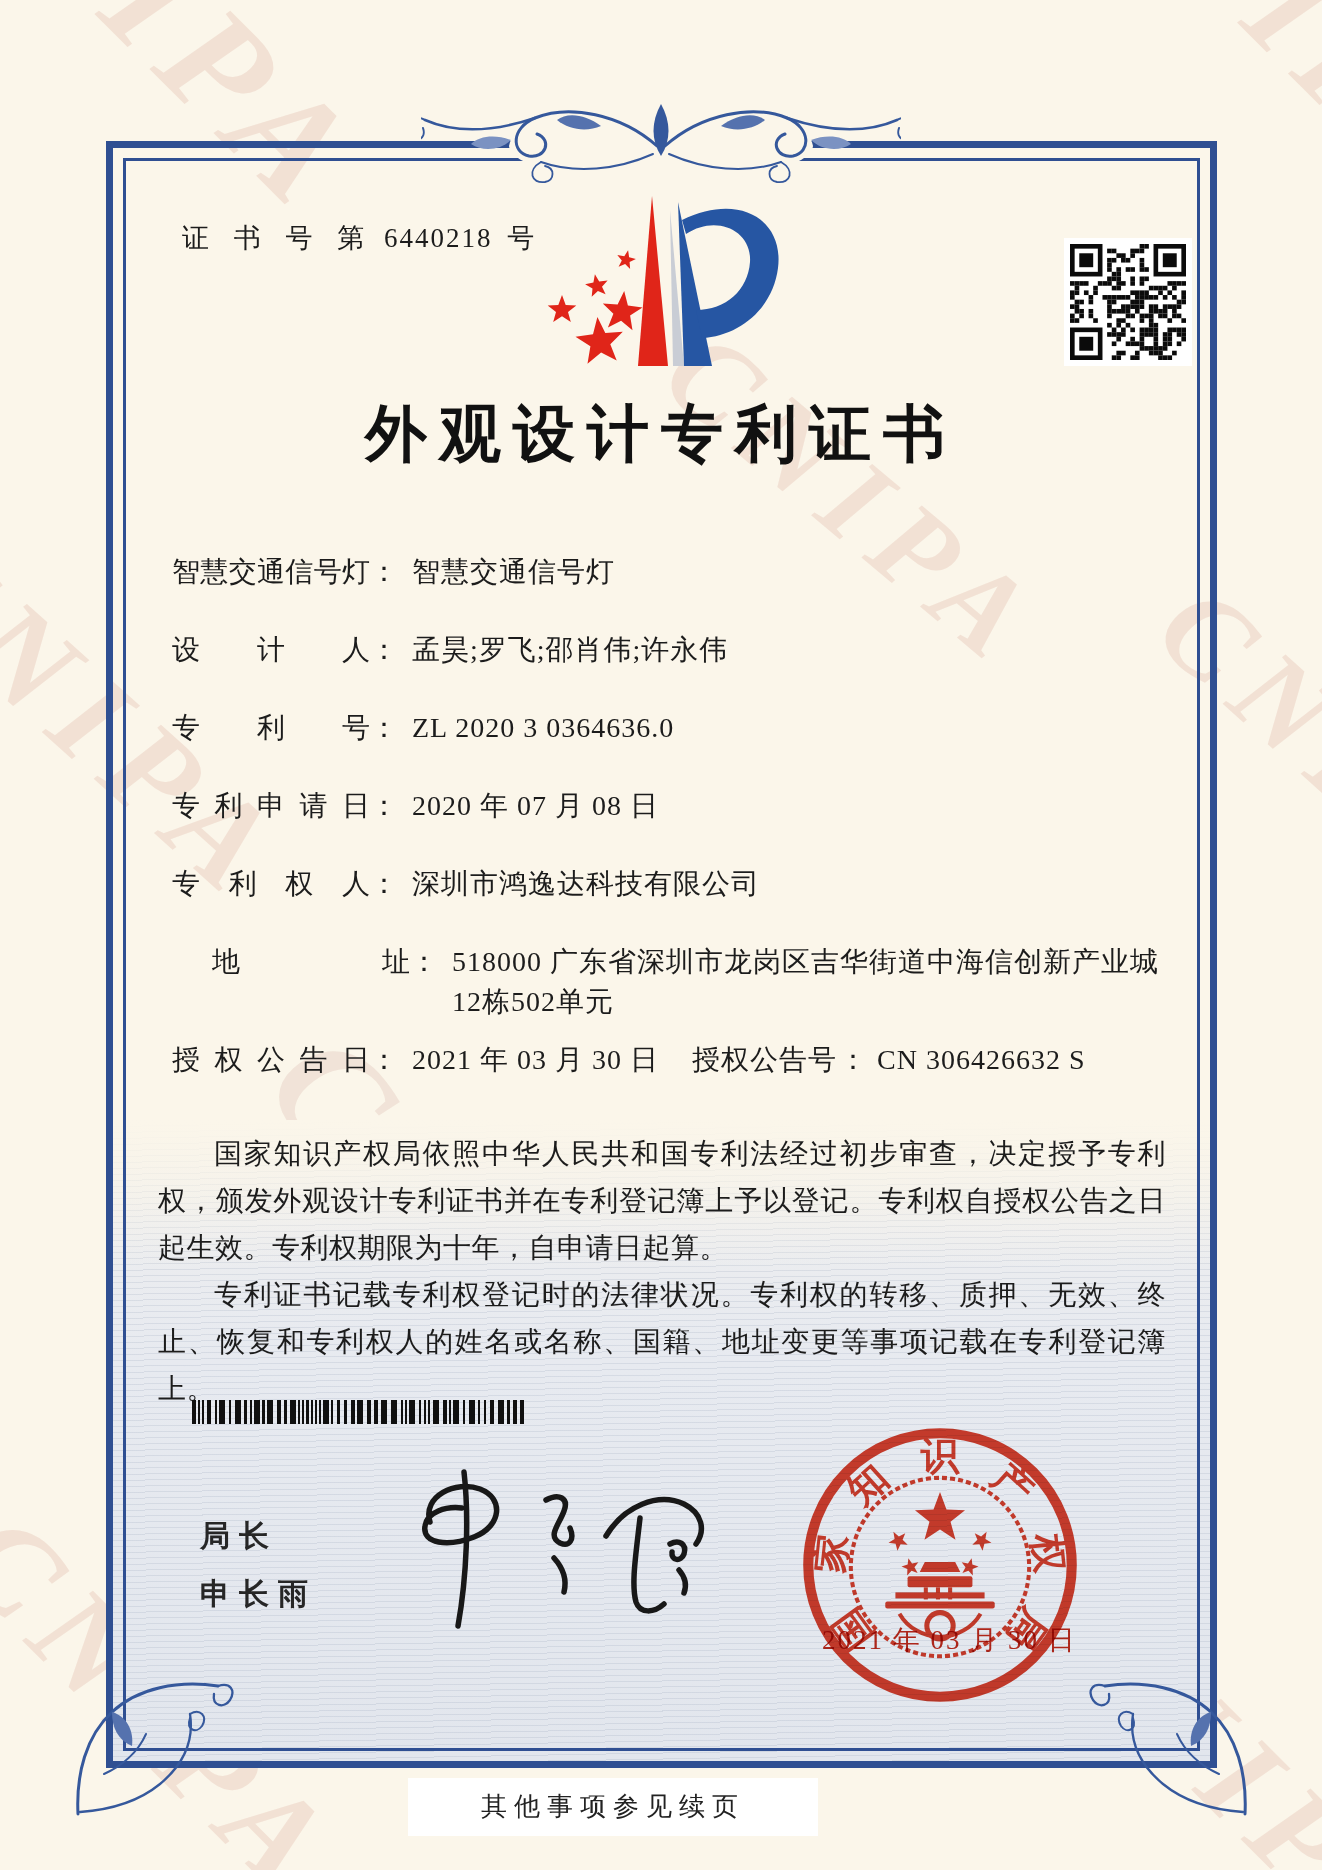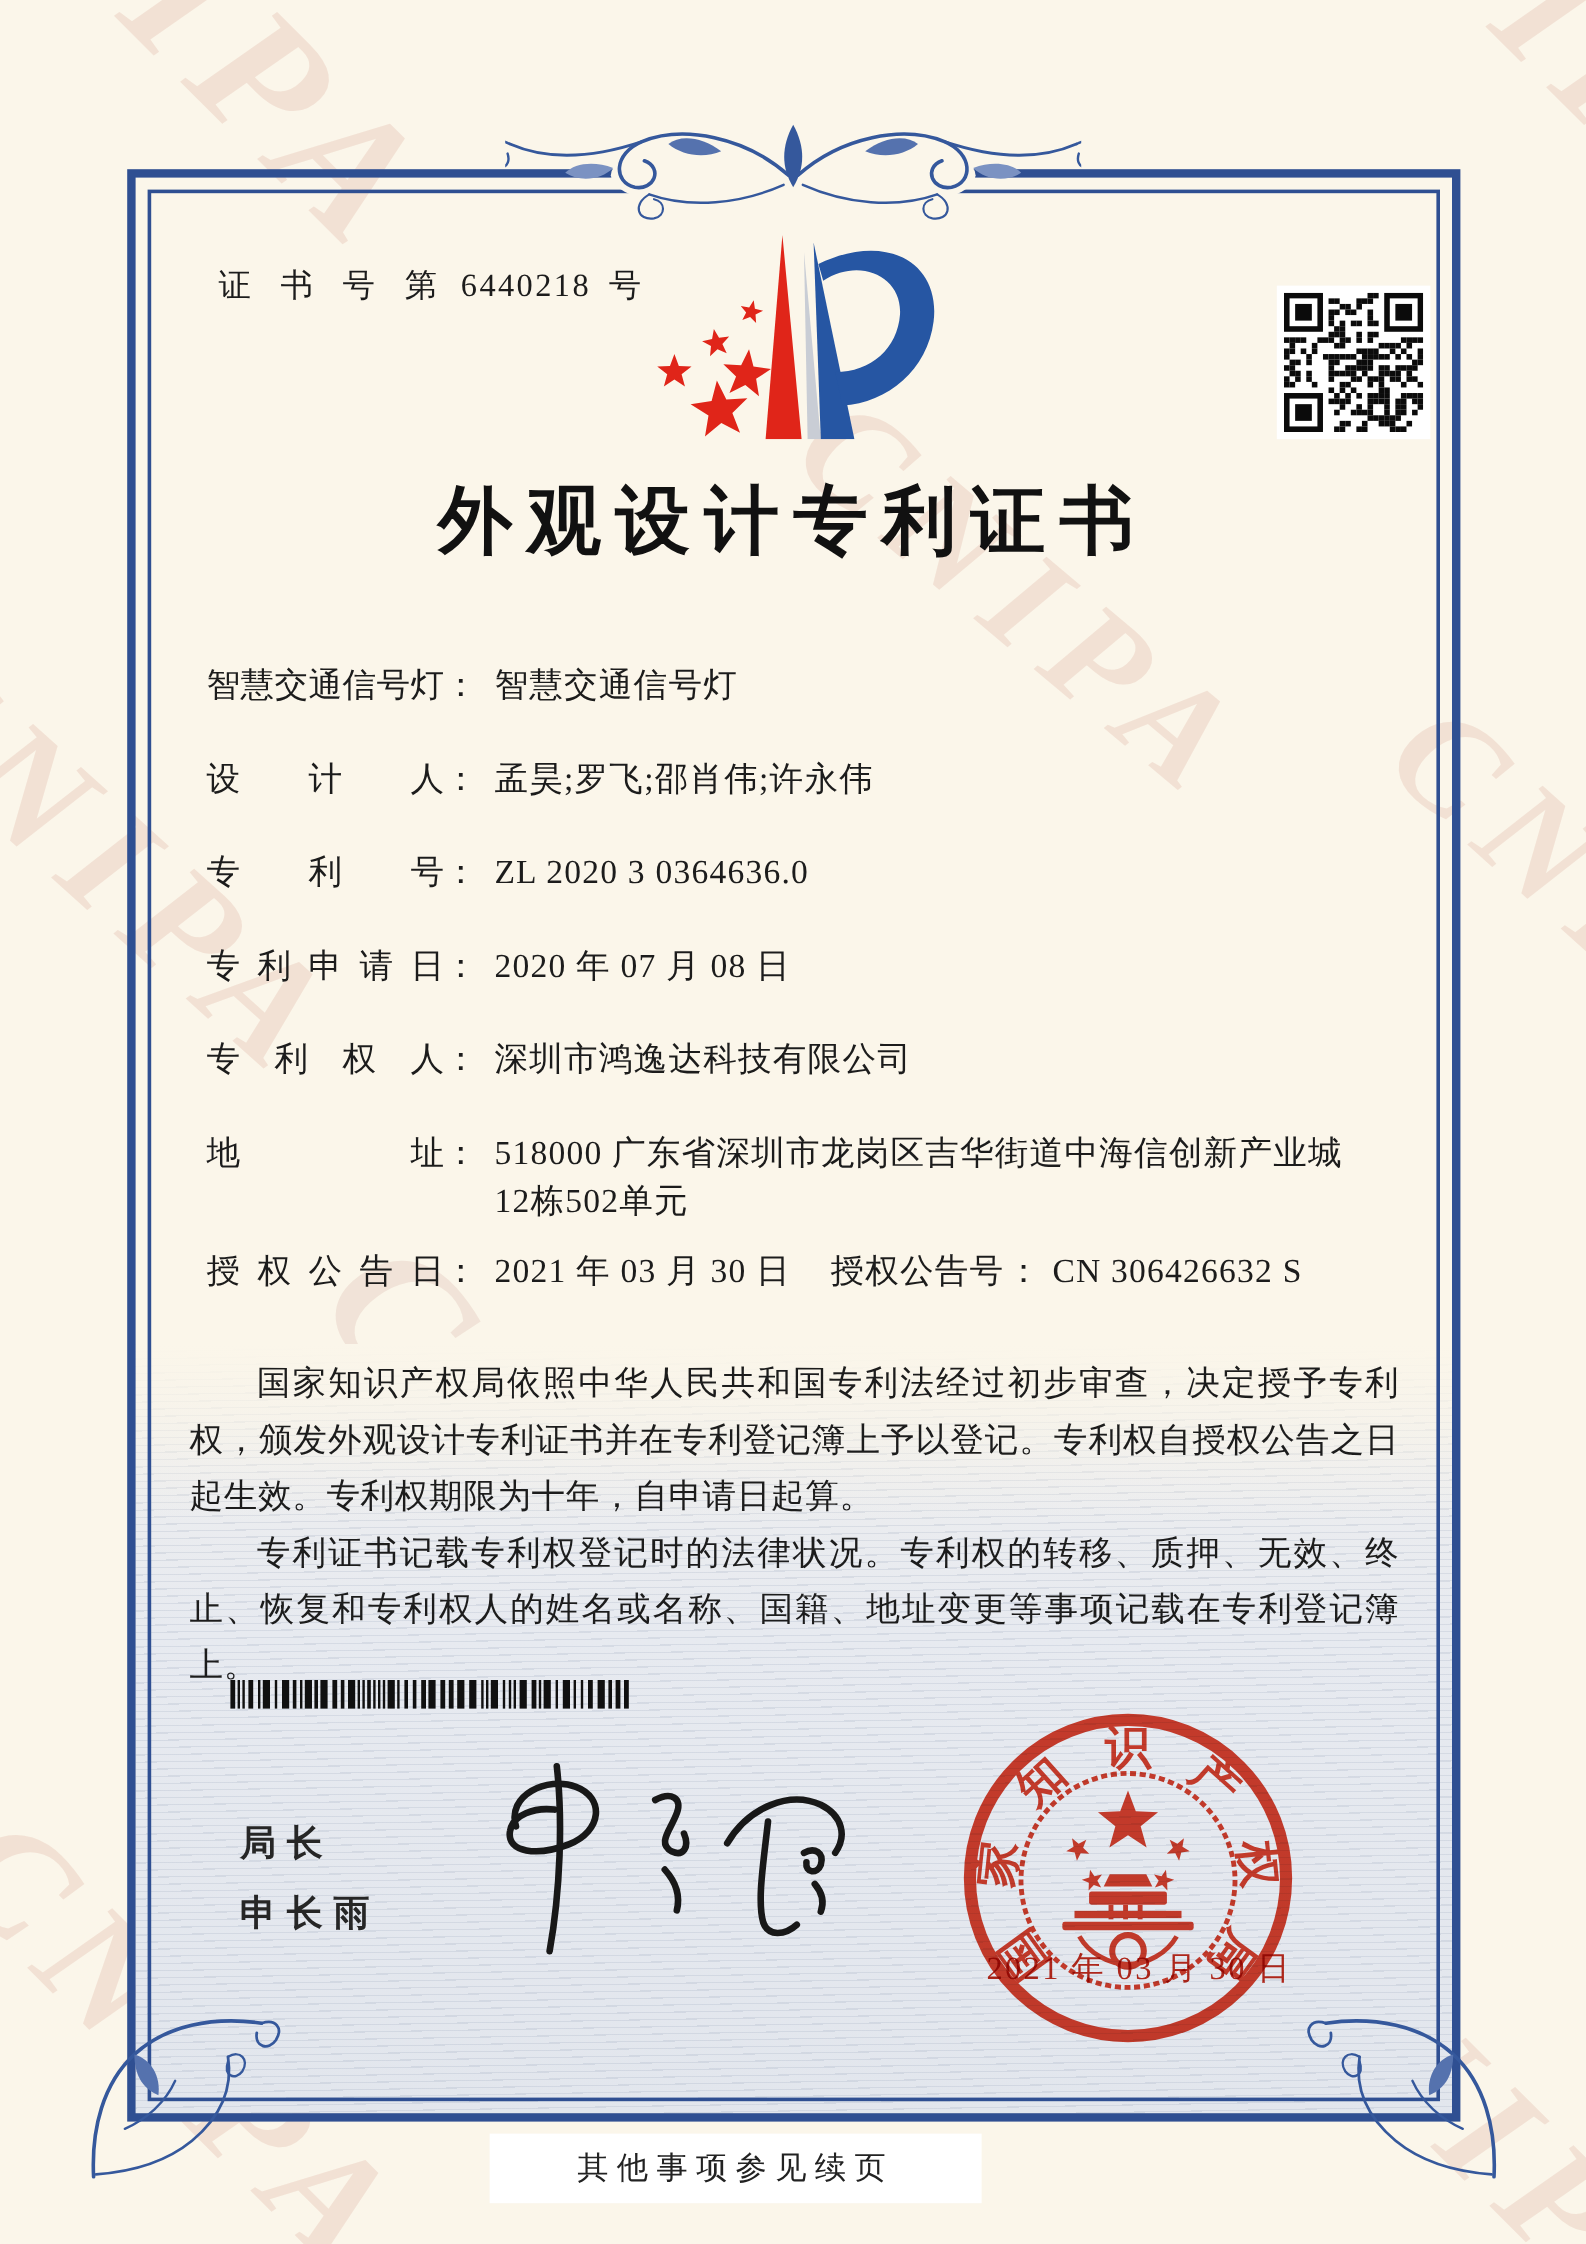--- a/index.html
+++ b/index.html
@@ -409,21 +409,21 @@
   <div class="row" style="top:786px;">
     <span class="lbl">专利申请日</span>
       <span class="col">：</span>
     <span class="val">2020 年 07 月 08 日</span>
   </div>
   <div class="row" style="top:864px;">
     <span class="lbl">专利权人</span>
       <span class="col">：</span>
     <span class="val">深圳市鸿逸达科技有限公司</span>
   </div>
-  <div class="row" style="top:942px;">
+  <div class="row" style="top:942px;margin-left:40px;">
     <span class="lbl">地址</span>
       <span class="col">：</span>
     <span class="val wrap">518000 广东省深圳市龙岗区吉华街道中海信创新产业城12栋502单元</span>
   </div>
   <div class="row" style="top:1040px;">
     <span class="lbl">授权公告日</span>
       <span class="col">：</span>
     <span class="val">2021 年 03 月 30 日</span>
     <span class="pair2">
       <span class="lbl2">授权公告号</span>

